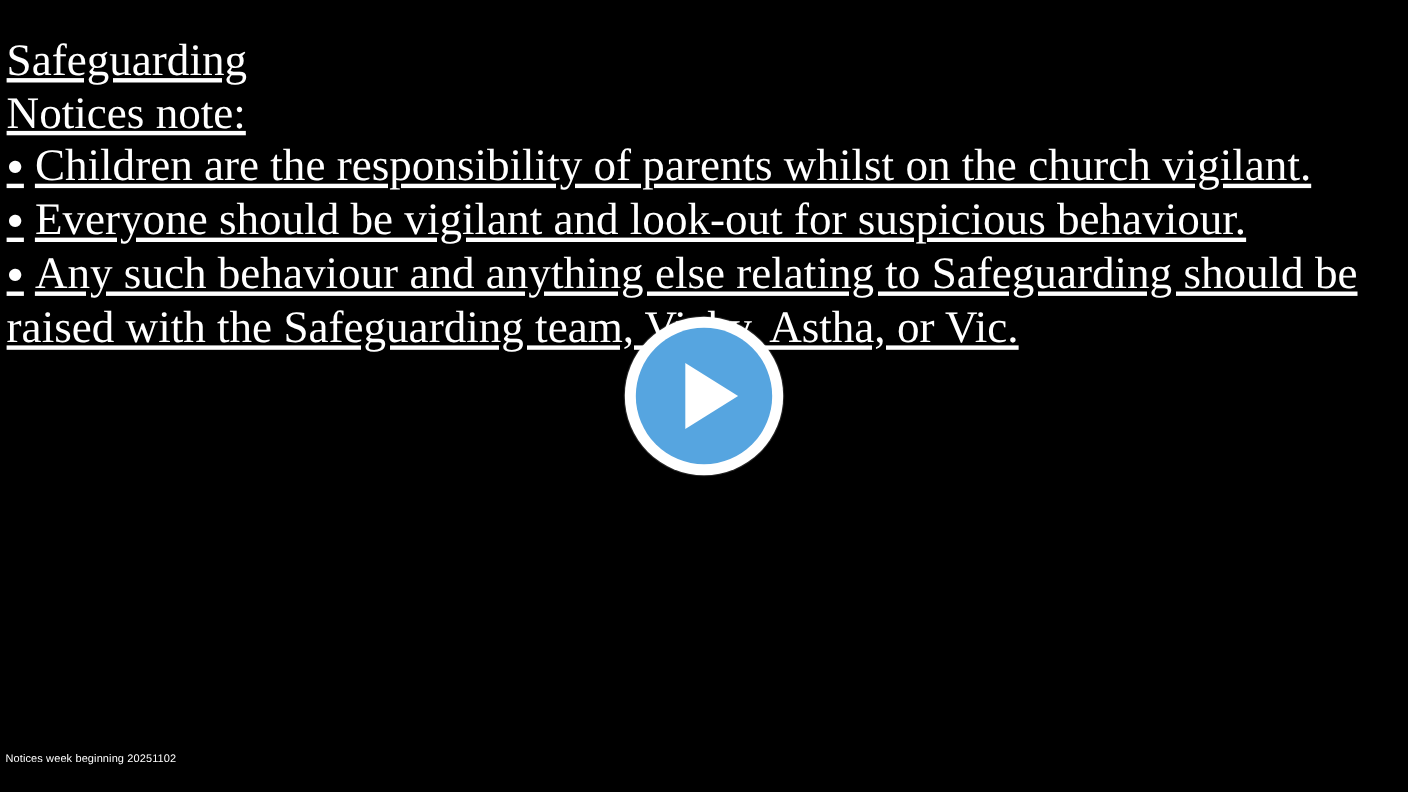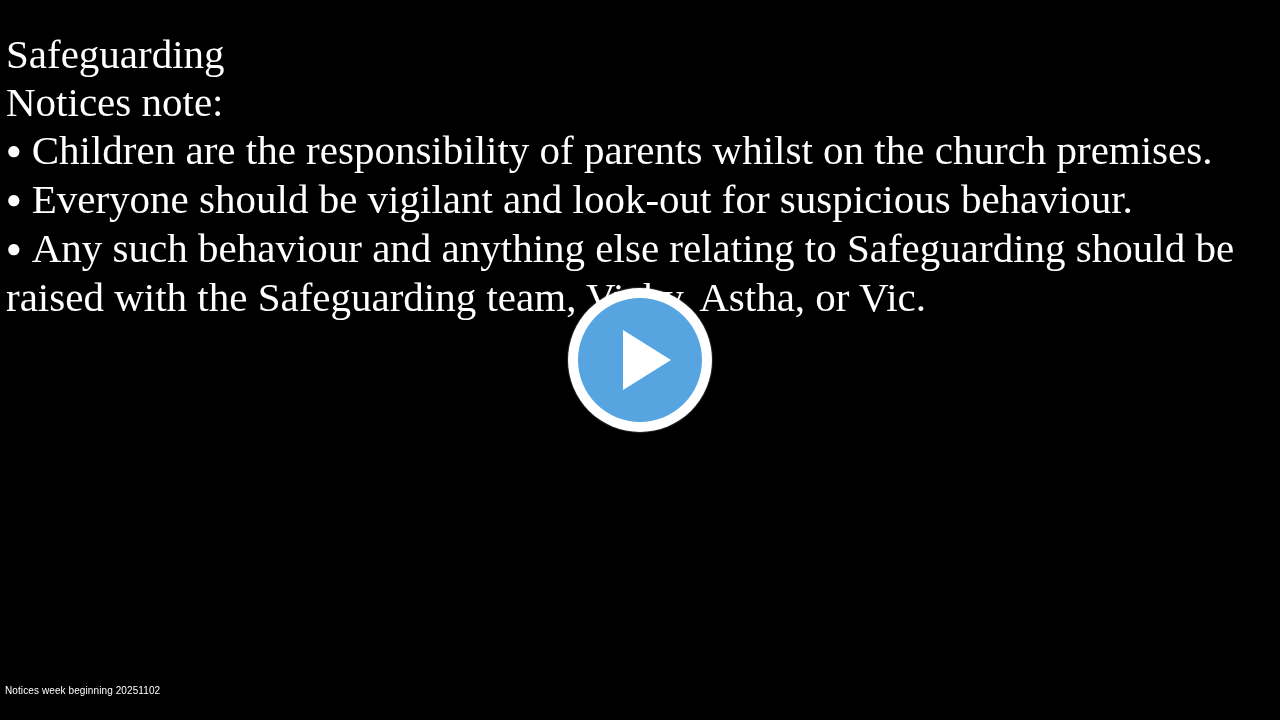--- a/index.html
+++ b/index.html
@@ -29,20 +29,21 @@
     color: #ffffff;
     font-family: "Liberation Serif", serif;
     font-size: 41px;
     line-height: 48px;
     letter-spacing: 0px;
     text-rendering: optimizeLegibility;
   }
   .slide-line {
     white-space: normal;
     margin: 0;
+    text-decoration: underline;
   }
   .slide-line.bullet-line {
     text-indent: 0;
   }
   .bullet-dot {
     font-size: 26px;
     vertical-align: 5px;
     padding-right: 10px;
   }
   .play-overlay {
@@ -89,21 +90,21 @@
 </head>
 <body>
 
 <div class="stage">
 
   <div class="slide-text">
     <div class="slide-line">Safeguarding</div>
     <div class="slide-line">Notices note:</div>
 
     <div class="slide-line bullet-line">
-      <span class="bullet-dot">●</span><span>Children are the responsibility of parents whilst on the church premises.</span>
+      <span class="bullet-dot">●</span><span>Children are the responsibility of parents whilst on the church vigilant.</span>
     </div>
     <div class="slide-line bullet-line">
       <span class="bullet-dot">●</span><span>Everyone should be vigilant and look-out for suspicious behaviour.</span>
     </div>
     <div class="slide-line bullet-line">
       <span class="bullet-dot">●</span><span>Any such behaviour and anything else relating to Safeguarding should be raised with the Safeguarding team, Vicky, Astha, or Vic.</span>
     </div>
   </div>
 
   <div class="play-overlay" title="Play">

